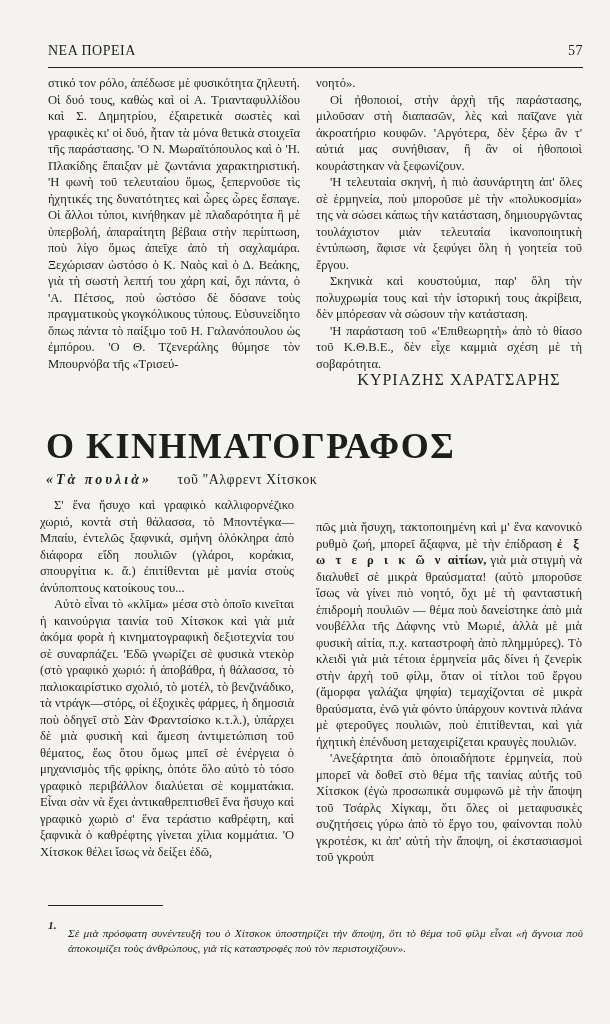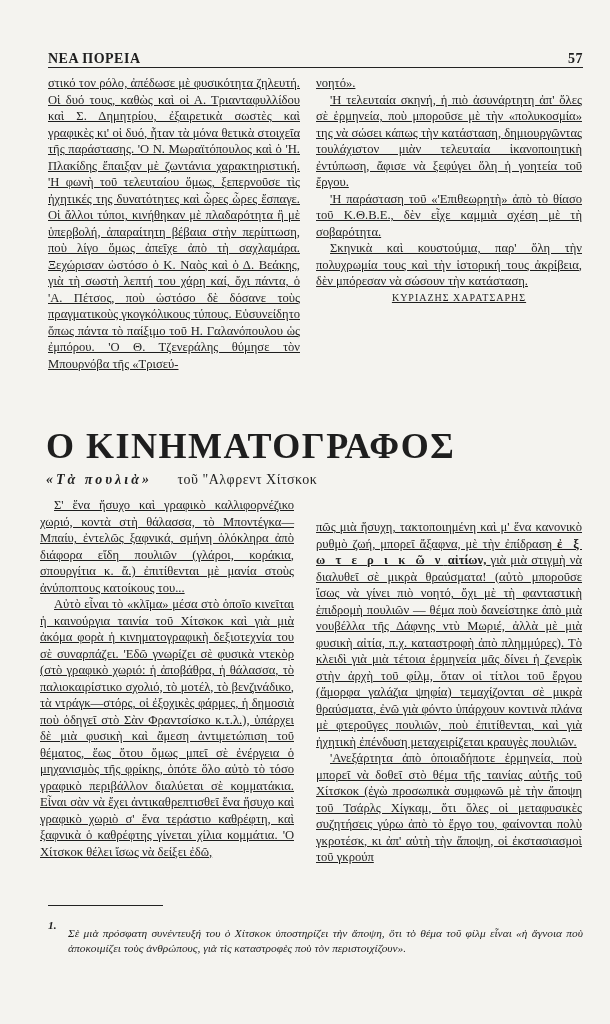--- a/index.html
+++ b/index.html
@@ -7,34 +7,34 @@
     width: 610px; height: 1024px; overflow: hidden;
     background: #f4f3ef;
     font-family: "DejaVu Serif", "Liberation Serif", serif;
     color: #1e1e1e;
     position: relative;
   }
   .page { position: absolute; left: 0; top: 0; width: 610px; height: 1024px; }
   .running-head {
     position: absolute; left: 48px; top: 43px; width: 535px;
     display: flex; justify-content: space-between; align-items: flex-end;
-    font-family: "Liberation Serif", serif; font-weight: bold; font-size: 14px; letter-spacing: 0.5px; margin-top: 8px;
+    font-family: "Liberation Serif", serif; font-weight: normal; font-size: 14px; letter-spacing: 0.5px;
   }
   .head-rule { position: absolute; left: 48px; top: 67px; width: 535px; height: 0; border-top: 1.5px solid #222; }
   .col {
     position: absolute; font-family: "Liberation Serif", serif;
     font-size: 12.6px; line-height: 16.5px; text-align: justify;
   }
-  .col p { margin: 0; text-indent: 0; text-decoration: underline; }
+  .col p { margin: 0; text-indent: 0; }
   .col p.ind { text-indent: 14px; }
   .col1 { left: 48px; top: 75px; width: 252px; }
   .col2 { left: 316px; top: 75px; width: 266px; }
   .col3 { left: 40px; top: 497px; width: 254px; }
   .col4 { left: 316px; top: 497px; width: 266px; margin-top: 22px; }
-  .signature { text-align: center; letter-spacing: 1px; font-size: 10px; margin-top: 0; padding-left: 20px; }
+  .signature { text-align: center; letter-spacing: 1px; font-size: 16px; margin-top: 0; padding-left: 20px; }
   .section-title {
     position: absolute; left: 46px; top: 425px;
     font-family: "Liberation Serif", serif; font-weight: bold; font-size: 36px; letter-spacing: 1.5px;
   }
   .subtitle { position: absolute; left: 46px; top: 472px; font-family: "Liberation Serif", serif; font-size: 14px; }
   .subtitle .film { font-style: italic; font-weight: bold; letter-spacing: 3px; }
   .subtitle .by { margin-left: 22px; letter-spacing: 0.5px; }
   .bold { font-weight: bold; }
   .spaced { letter-spacing: 3px; font-weight: bold; }
   .fn-rule { position: absolute; left: 48px; top: 905px; width: 115px; border-top: 1.5px solid #222; }
@@ -56,23 +56,24 @@
     <span>57</span>
   </div>
   <div class="head-rule"></div>
 
   <div class="col col1">
     <p>στικό τον ρόλο, ἀπέδωσε μὲ φυσικότητα ζηλευτή. Οἱ δυό τους, καθὼς καὶ οἱ Α. Τριανταφυλλίδου καὶ Σ. Δημητρίου, ἐξαιρετικὰ σωστὲς καὶ γραφικὲς κι' οἱ δυό, ἦταν τὰ μόνα θετικὰ στοιχεῖα τῆς παράστασης. 'Ο Ν. Μωραϊτόπουλος καὶ ὁ 'Η. Πλακίδης ἔπαιξαν μὲ ζωντάνια χαρακτηριστική. 'Η φωνὴ τοῦ τελευταίου ὅμως, ξεπερνοῦσε τὶς ἠχητικές της δυνατότητες καὶ ὧρες ὧρες ἔσπαγε. Οἱ ἄλλοι τύποι, κινήθηκαν μὲ πλαδαρότητα ἢ μὲ ὑπερβολή, ἀπαραίτητη βέβαια στὴν περίπτωση, ποὺ λίγο ὅμως ἀπεῖχε ἀπὸ τὴ σαχλαμάρα. Ξεχώρισαν ὡστόσο ὁ Κ. Ναὸς καὶ ὁ Δ. Βεάκης, γιὰ τὴ σωστὴ λεπτή του χάρη καί, ὄχι πάντα, ὁ 'Α. Πέτσος, ποὺ ὡστόσο δὲ δόσανε τοὺς πραγματικοὺς γκογκόλικους τύπους. Εὐσυνείδητο ὅπως πάντα τὸ παίξιμο τοῦ Η. Γαλανόπουλου ὡς ἐμπόρου. 'Ο Θ. Τζενεράλης θύμησε τὸν Μπουρνόβα τῆς «Τρισεύ-</p>
   </div>
 
   <div class="col col2">
     <p>νοητό».</p>
+    <p class="ind">Οἱ ἠθοποιοί, στὴν ἀρχὴ τῆς παράστασης, μιλοῦσαν στὴ διαπασῶν, λὲς καὶ παῖζανε γιὰ ἀκροατήριο κουφῶν. 'Αργότερα, δὲν ξέρω ἂν τ' αὐτιά μας συνήθισαν, ἢ ἂν οἱ ἠθοποιοὶ κουράστηκαν νὰ ξεφωνίζουν.</p>
     <p class="ind">'Η τελευταία σκηνή, ἡ πιὸ ἀσυνάρτητη ἀπ' ὅλες σὲ ἑρμηνεία, ποὺ μποροῦσε μὲ τὴν «πολυκοσμία» της νὰ σώσει κάπως τὴν κατάσταση, δημιουργῶντας τουλάχιστον μιὰν τελευταία ἱκανοποιητικὴ ἐντύπωση, ἄφισε νὰ ξεφύγει ὅλη ἡ γοητεία τοῦ ἔργου.</p>
+    <p class="ind">Σκηνικὰ καὶ κουστούμια, παρ' ὅλη τὴν πολυχρωμία τους καὶ τὴν ἱστορική τους ἀκρίβεια, δὲν μπόρεσαν νὰ σώσουν τὴν κατάσταση.</p>
     <p class="ind">'Η παράσταση τοῦ «'Επιθεωρητὴ» ἀπὸ τὸ θίασο τοῦ Κ.Θ.Β.Ε., δὲν εἶχε καμμιὰ σχέση μὲ τὴ σοβαρότητα.</p>
-    <p class="ind">Σκηνικὰ καὶ κουστούμια, παρ' ὅλη τὴν πολυχρωμία τους καὶ τὴν ἱστορική τους ἀκρίβεια, δὲν μπόρεσαν νὰ σώσουν τὴν κατάσταση.</p>
     <p class="signature">ΚΥΡΙΑΖΗΣ ΧΑΡΑΤΣΑΡΗΣ</p>
   </div>
 
   <div class="section-title">Ο ΚΙΝΗΜΑΤΟΓΡΑΦΟΣ</div>
 
   <div class="subtitle">
     <span class="film">«Τὰ πουλιὰ»</span>
     <span class="by">τοῦ "Αλφρεντ Χίτσκοκ</span>
   </div>
 

